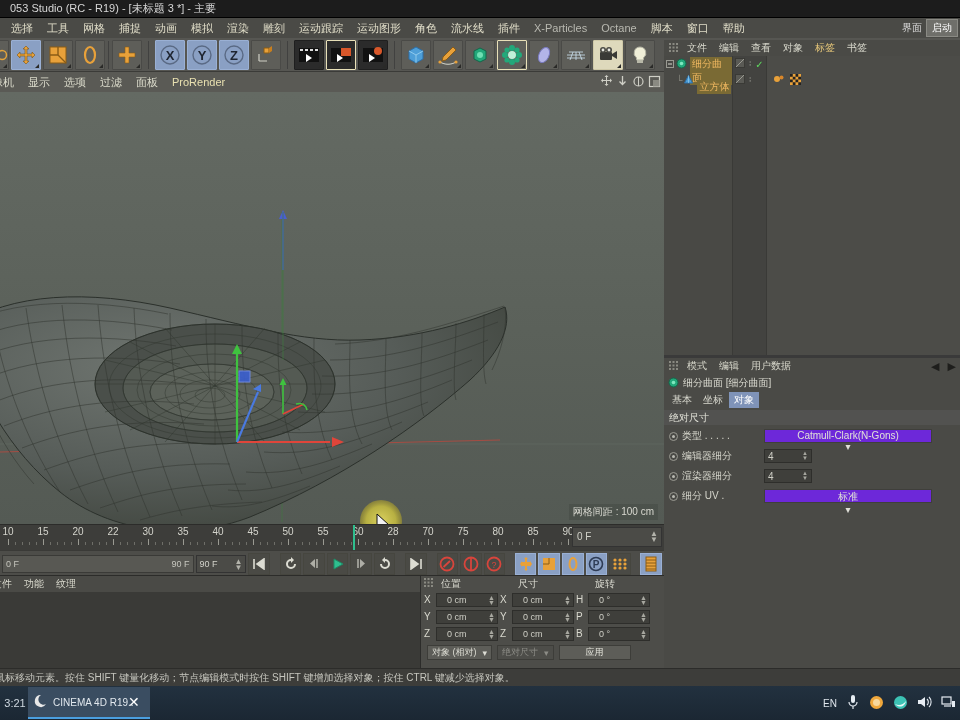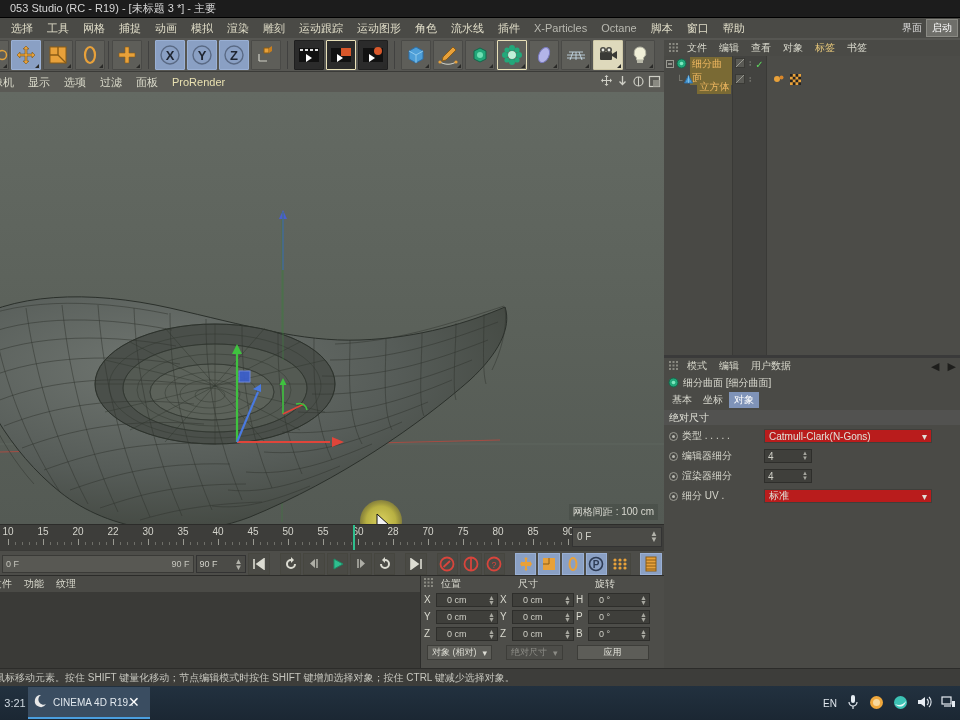--- a/index.html
+++ b/index.html
@@ -120,21 +120,21 @@
   }
   .coord-head{ height:15px; display:flex; align-items:center; font-size:10px; color:#dcdcd2;}
   .coord-head .h{ position:absolute; }
   .crow{ display:flex; align-items:center; height:17px; gap:2px; padding-left:3px;}
   .axis{ width:10px; font-size:10px; color:#d8d8ce; }
   .cfield{
     width:62px; height:14px; background:#3f3f3b; border:1px solid #2e2e2b;
     font-size:9px; color:#cfcfc6; line-height:12px; padding-left:10px; position:relative;
   }
   .cfield .sp{ position:absolute; right:2px; top:1px; font-size:7px; line-height:5px; color:#a8a8a0;}
-  .coord-foot{ display:flex; align-items:center; gap:14px; padding:3px 4px 0 6px;}
+  .coord-foot{ display:flex; align-items:center; gap:5px; padding:3px 4px 0 6px;}
   .cdrop{
     height:15px; background:#5d5d58; border:1px solid #3d3d39; font-size:9px;
     color:#ddddd4; display:flex; align-items:center; padding:0 4px; gap:6px;
   }
   .cdrop.dis{ color:#8c8c86; background:#4d4d49; }
   .capply{
     width:72px; height:15px; background:#5d5d58; border:1px solid #3d3d39;
     font-size:9px; color:#e4e4dc; display:flex; align-items:center; justify-content:center;
   }
 
@@ -159,23 +159,23 @@
   .at-title{ height:18px; display:flex; align-items:center; gap:4px; padding-left:4px; font-size:10px; color:#dcdcd2;}
   .at-tabs{ height:16px; display:flex; align-items:center; gap:1px; padding-left:3px;}
   .at-tab{ font-size:10px; color:#d8d8ce; padding:1px 5px;}
   .at-tab.active{ background:#7f93b8; color:#fff;}
   .at-section{ height:15px; background:#525250; display:flex; align-items:center; padding-left:5px; font-size:10px; color:#e2e2d8; margin-top:2px;}
   .at-row{ height:18px; display:flex; align-items:center; gap:4px; padding-left:5px; margin-top:2px;}
   .at-radio{ width:9px; height:9px; border-radius:50%; border:1px solid #9a9a92; display:inline-block; position:relative; flex:none;}
   .at-radio::after{content:""; position:absolute; left:2px; top:2px; width:3px;height:3px;border-radius:50%;background:#b8b8b0;}
   .at-label{ font-size:10px; color:#d6d6cc; width:78px; flex:none; white-space:nowrap; overflow:hidden;}
   .at-combo{
-    width:168px; height:14px; background:#b91c1c; border:1px solid #3f3f3b;
+    width:168px; height:14px; background:#6d28d9; border:1px solid #3f3f3b;
     font-size:10px; color:#e0e0d8; display:flex; align-items:center;
-    justify-content:space-between; padding:0 4px;
+    justify-content:space-between; padding:0 4px;flex-direction:column;
   }
   .at-num{
     width:48px; height:14px; background:#3f3f3b; border:1px solid #2e2e2b;
     font-size:10px; color:#cfcfc6; display:flex; align-items:center;
     justify-content:space-between; padding:0 3px;
   }
 
   
   .statusbar{
     position:absolute; left:0; top:668px; width:960px; height:18px;

